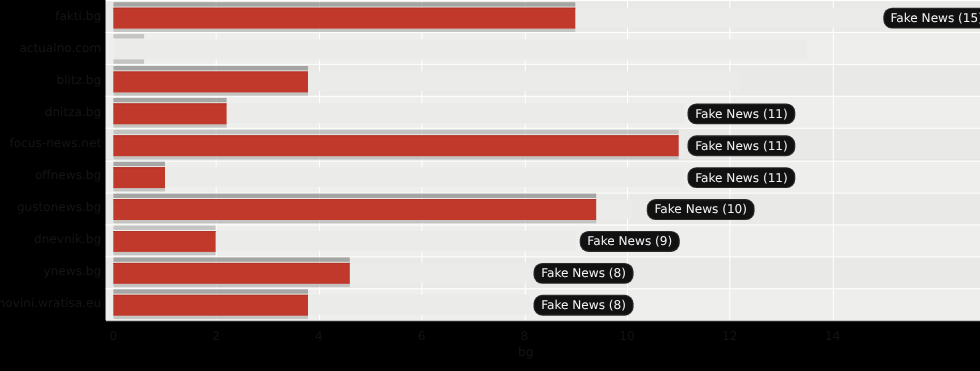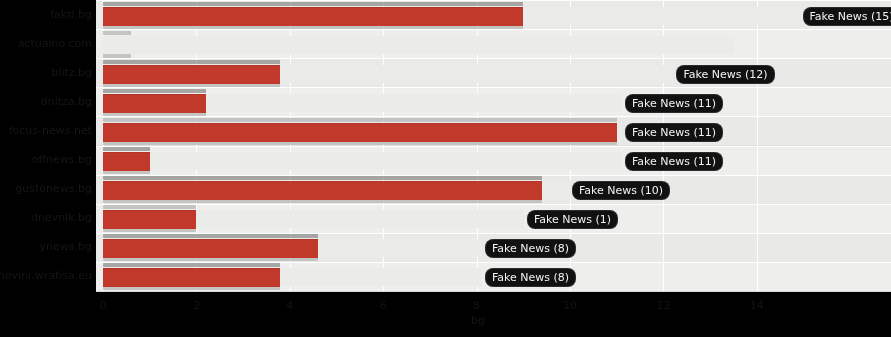--- a/index.html
+++ b/index.html
@@ -222,46 +222,45 @@
       <div class="bar" title="fakti.bg: 9" style="left: 7px; top: 6.55px; width: 420.3px;"></div>
       <div class="datalabel" style="left: 707.5px; top: 7.55px;">Fake News (15)</div>
       <div class="track" style="left: 7px; top: 35.65px; width: 631.12px;"></div>
       <div class="shadow light" style="left: 7px; top: 30.65px; width: 28.02px;"></div>
       <div class="shadow light" style="left: 7px; top: 53.65px; width: 28.02px;"></div>
       <div class="bar zero" title="actualno.com: 0" style="left: 7px; top: 35.65px; width: 0px;"></div>
       <div class="track" style="left: 7px; top: 64.75px; width: 570.41px;"></div>
       <div class="shadow" style="left: 7px; top: 59.75px; width: 177.46px;"></div>
       <div class="shadow light" style="left: 7px; top: 82.75px; width: 177.46px;"></div>
       <div class="bar" title="blitz.bg: 3.8" style="left: 7px; top: 64.75px; width: 177.46px;"></div>
-      <div class="datalabel" style="left: 581.41px; top: 65.75px;">Fake News (12)</div>
       <div class="track" style="left: 7px; top: 93.85px; width: 519.04px;"></div>
       <div class="shadow" style="left: 7px; top: 88.85px; width: 102.74px;"></div>
       <div class="shadow light" style="left: 7px; top: 111.85px; width: 102.74px;"></div>
       <div class="bar" title="dnitza.bg: 2.2" style="left: 7px; top: 93.85px; width: 102.74px;"></div>
       <div class="datalabel" style="left: 530.04px; top: 94.85px;">Fake News (11)</div>
       <div class="track" style="left: 7px; top: 122.95px; width: 519.04px;"></div>
       <div class="shadow light" style="left: 7px; top: 117.95px; width: 513.7px;"></div>
       <div class="shadow light" style="left: 7px; top: 140.95px; width: 513.7px;"></div>
       <div class="bar" title="focus-news.net: 11" style="left: 7px; top: 122.95px; width: 513.7px;"></div>
       <div class="datalabel" style="left: 530.04px; top: 123.95px;">Fake News (11)</div>
       <div class="track" style="left: 7px; top: 152.05px; width: 519.04px;"></div>
       <div class="shadow" style="left: 7px; top: 147.05px; width: 46.7px;"></div>
       <div class="shadow light" style="left: 7px; top: 170.05px; width: 46.7px;"></div>
       <div class="bar" title="offnews.bg: 1" style="left: 7px; top: 152.05px; width: 46.7px;"></div>
       <div class="datalabel" style="left: 530.04px; top: 153.05px;">Fake News (11)</div>
       <div class="track" style="left: 7px; top: 181.15px; width: 472.34px;"></div>
       <div class="shadow" style="left: 7px; top: 176.15px; width: 438.98px;"></div>
       <div class="shadow light" style="left: 7px; top: 199.15px; width: 438.98px;"></div>
       <div class="bar" title="gustonews.bg: 9.4" style="left: 7px; top: 181.15px; width: 438.98px;"></div>
-      <div class="datalabel" style="left: 477px; top: 182.15px;">Fake News (10)</div>
+      <div class="datalabel" style="left: 493px; top: 182.15px;">Fake News (10)</div>
       <div class="track" style="left: 7px; top: 210.25px; width: 420.97px;"></div>
       <div class="shadow light" style="left: 7px; top: 205.25px; width: 93.4px;"></div>
       <div class="shadow light" style="left: 7px; top: 228.25px; width: 93.4px;"></div>
       <div class="bar" title="dnevnik.bg: 2" style="left: 7px; top: 210.25px; width: 93.4px;"></div>
-      <div class="datalabel" style="left: 431.97px; top: 211.25px;">Fake News (1)</div>
+      <div class="datalabel" style="left: 431.97px; top: 211.25px;">Fake News (9)</div>
       <div class="track" style="left: 7px; top: 239.35px; width: 378.94px;"></div>
       <div class="shadow" style="left: 7px; top: 234.35px; width: 214.82px;"></div>
       <div class="shadow light" style="left: 7px; top: 257.35px; width: 214.82px;"></div>
       <div class="bar" title="ynews.bg: 4.6" style="left: 7px; top: 239.35px; width: 214.82px;"></div>
       <div class="datalabel" style="left: 389.94px; top: 240.35px;">Fake News (8)</div>
       <div class="track" style="left: 7px; top: 268.45px; width: 378.94px;"></div>
       <div class="shadow" style="left: 7px; top: 263.45px; width: 177.46px;"></div>
       <div class="shadow light" style="left: 7px; top: 286.45px; width: 177.46px;"></div>
       <div class="bar" title="novini.wratisa.eu: 3.8" style="left: 7px; top: 268.45px; width: 177.46px;"></div>
       <div class="datalabel" style="left: 389.94px; top: 269.45px;">Fake News (8)</div>

